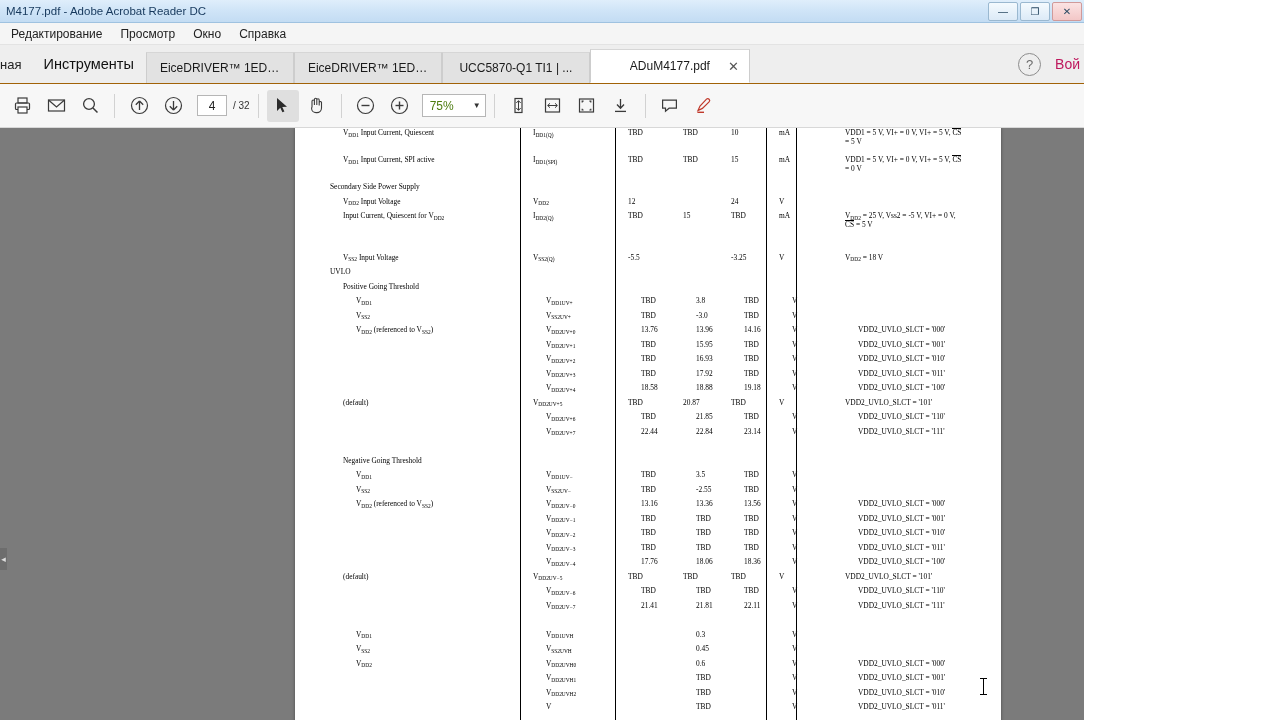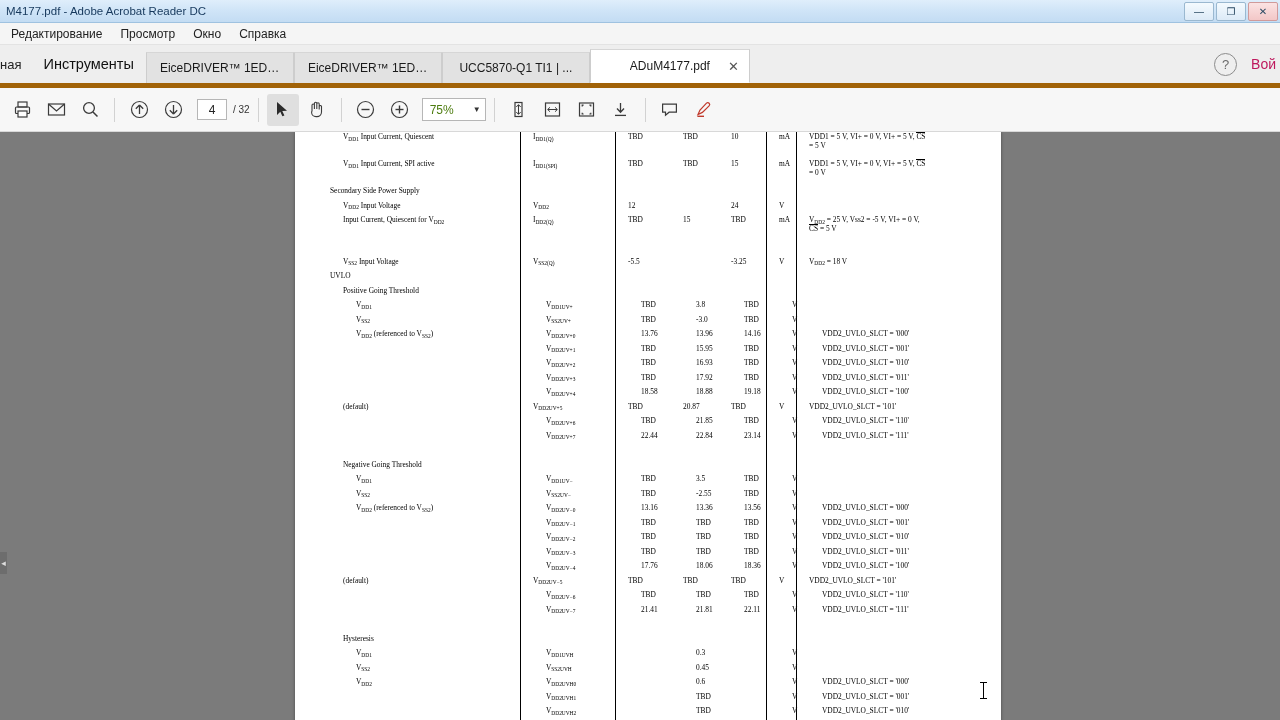--- a/index.html
+++ b/index.html
@@ -8,21 +8,21 @@
   }
   body {
     width: 1280px;
     height: 720px;
     overflow: hidden;
     font-family: "Liberation Sans", sans-serif;
     background: #ffffff;
     -webkit-font-smoothing: antialiased;
   }
   .app {
-    width: 1280px;
+    width: 1084px;
     height: 720px;
     position: relative;
     background: #f1f1f1;
     display: flex;
     flex-direction: column;
   }
 
   
   .titlebar {
     height: 22px;
@@ -84,21 +84,21 @@
     font-size: 12px;
     color: #222;
     padding: 2px 9px;
     white-space: nowrap;
   }
 
   
   .tabstrip {
     height: 38px;
     background: #eeeeee;
-    border-bottom: 5px solid #a16207;
+    border-bottom: 1px solid #a16207;
     display: flex;
     align-items: flex-end;
     position: relative;
     flex: 0 0 auto;
   }
   .homegroup {
     display: flex;
     align-items: center;
     height: 38px;
     padding-left: 0px;
@@ -343,20 +343,21 @@
     flex: 0 0 48px;
     text-align: left;
   }
   .c-unit {
     width: 30px;
     flex: 0 0 30px;
     text-align: left;
   }
   .c-cond {
     flex: 1 1 auto;
+    margin-left: 36px;
   }
   .ind1 { padding-left: 0px; }
   .ind2 { padding-left: 13px; }
   .ind3 { padding-left: 26px; }
   sub {
     font-size: 5.4px;
     vertical-align: baseline;
     position: relative;
     top: 1.6px;
   }
@@ -847,29 +848,20 @@
             <div class="trow">
               <div class="c-desc ind1"></div>
               <div class="c-sym"></div>
               <div class="c-min"></div>
               <div class="c-typ"></div>
               <div class="c-max"></div>
               <div class="c-unit"></div>
               <div class="c-cond"></div>
             </div>
             <div class="trow">
-              <div class="c-desc ind2">Hysteresis</div>
-              <div class="c-sym"></div>
-              <div class="c-min"></div>
-              <div class="c-typ"></div>
-              <div class="c-max"></div>
-              <div class="c-unit"></div>
-              <div class="c-cond"></div>
-            </div>
-            <div class="trow">
               <div class="c-desc ind3">V<sub>DD1</sub></div>
               <div class="c-sym">V<sub>DD1UVH</sub></div>
               <div class="c-min"></div>
               <div class="c-typ">0.3</div>
               <div class="c-max"></div>
               <div class="c-unit">V</div>
               <div class="c-cond"></div>
             </div>
             <div class="trow">
               <div class="c-desc ind3">V<sub>SS2</sub></div>

